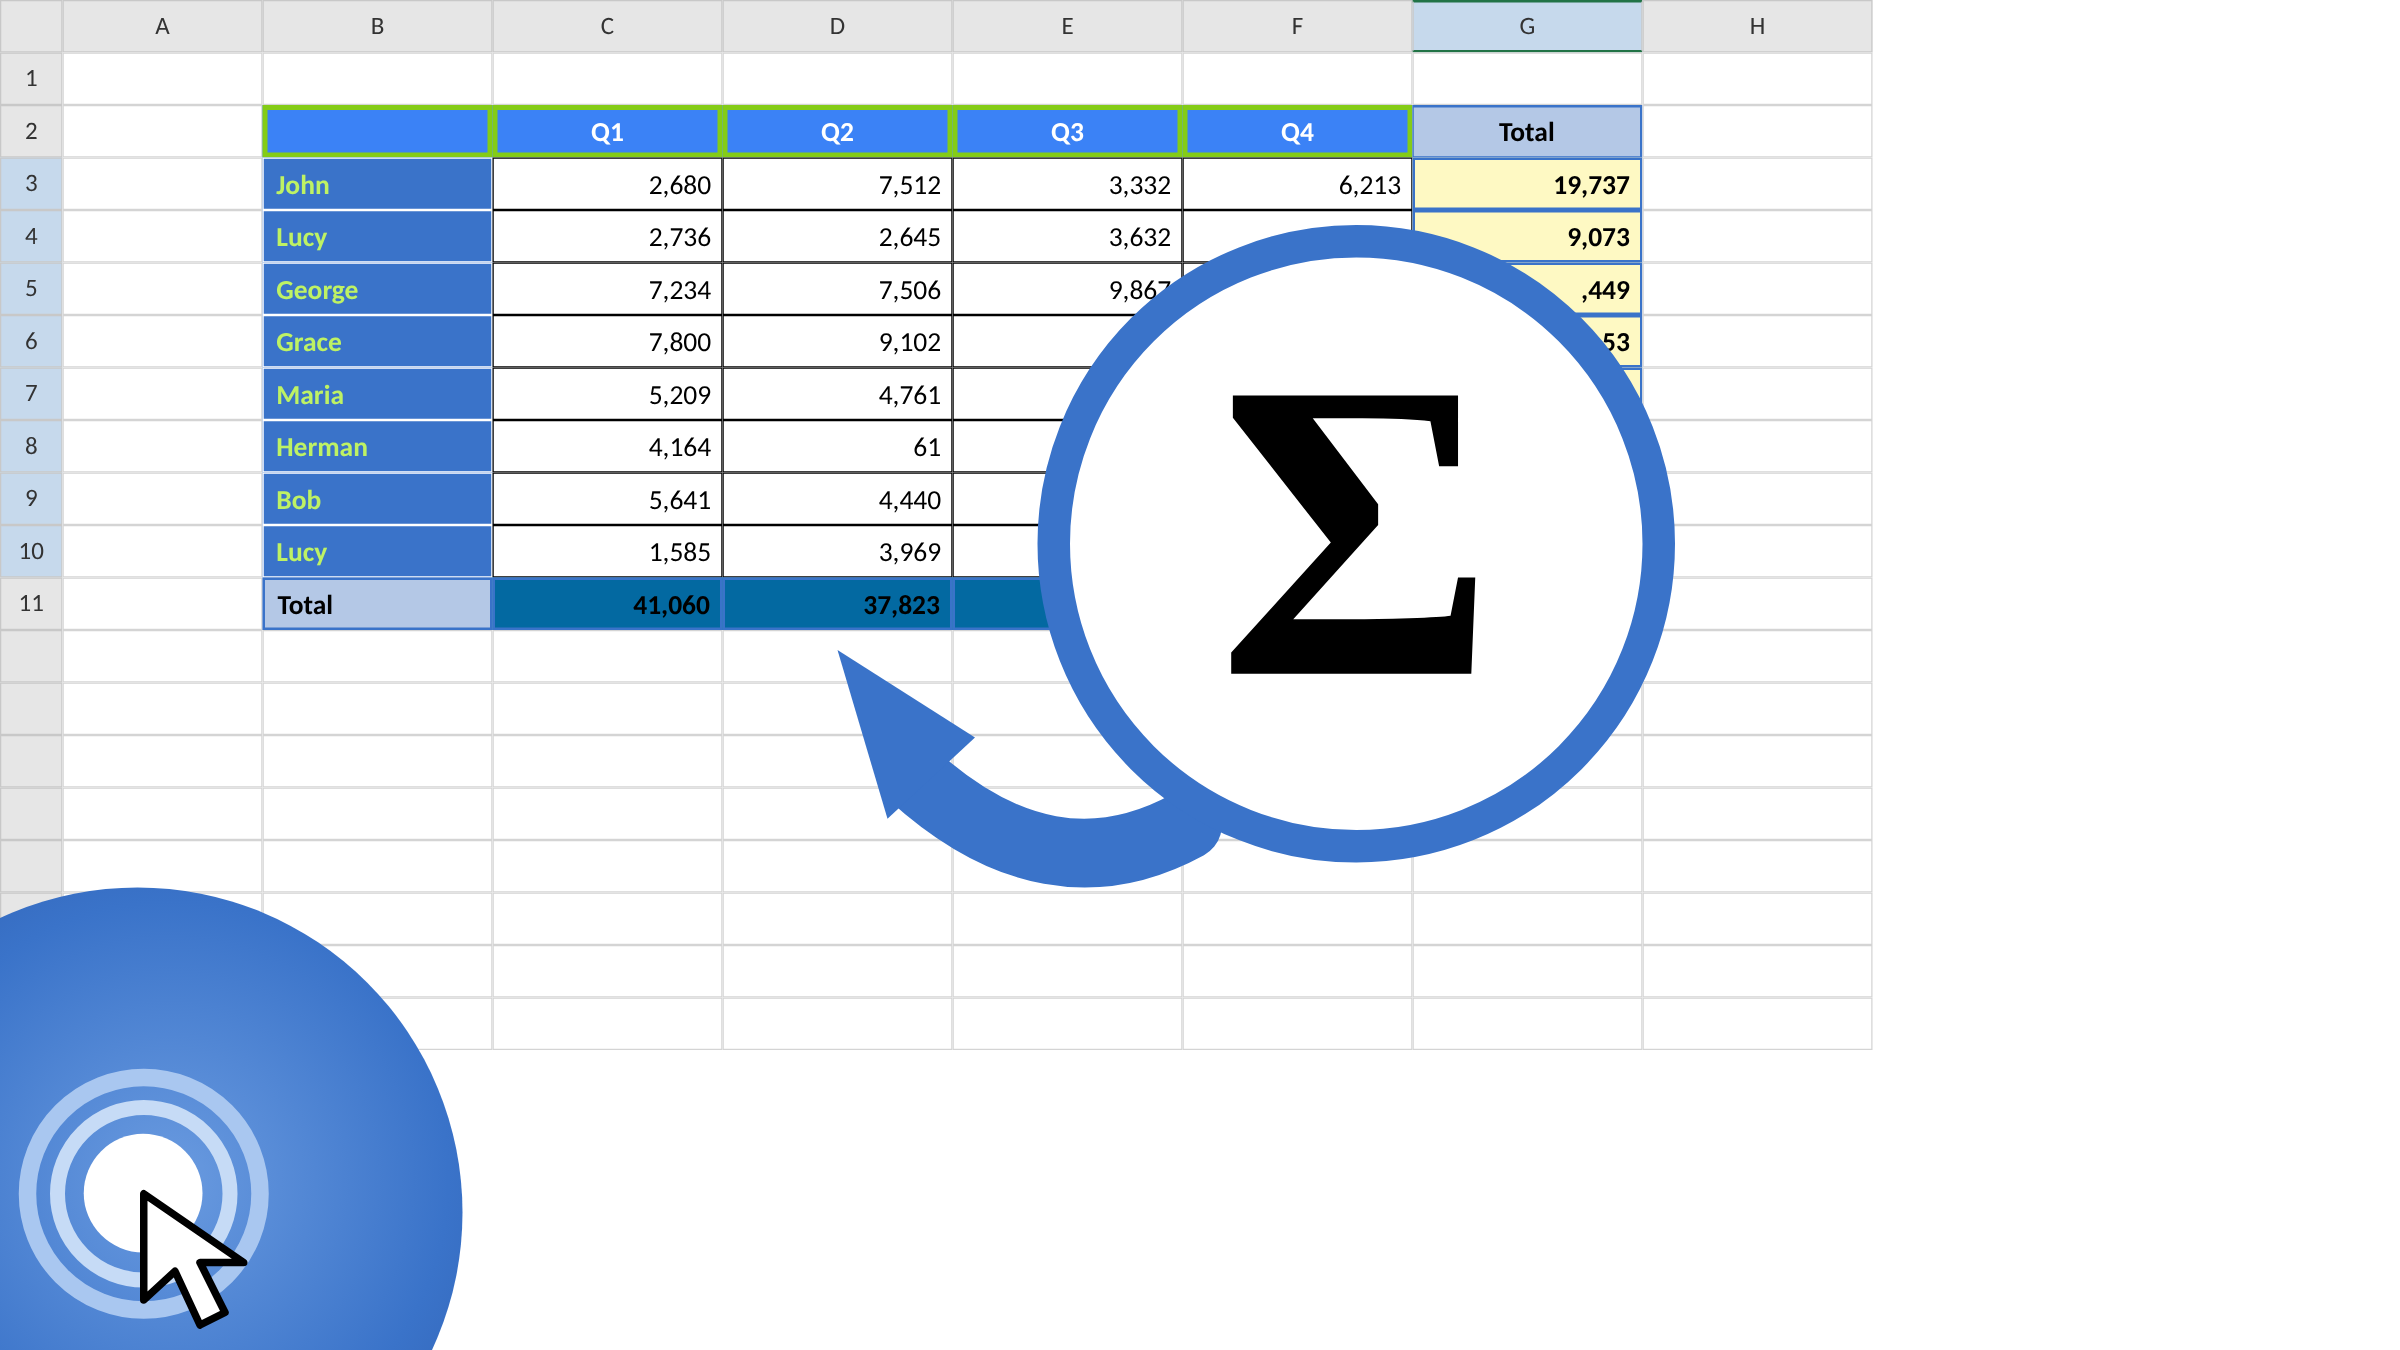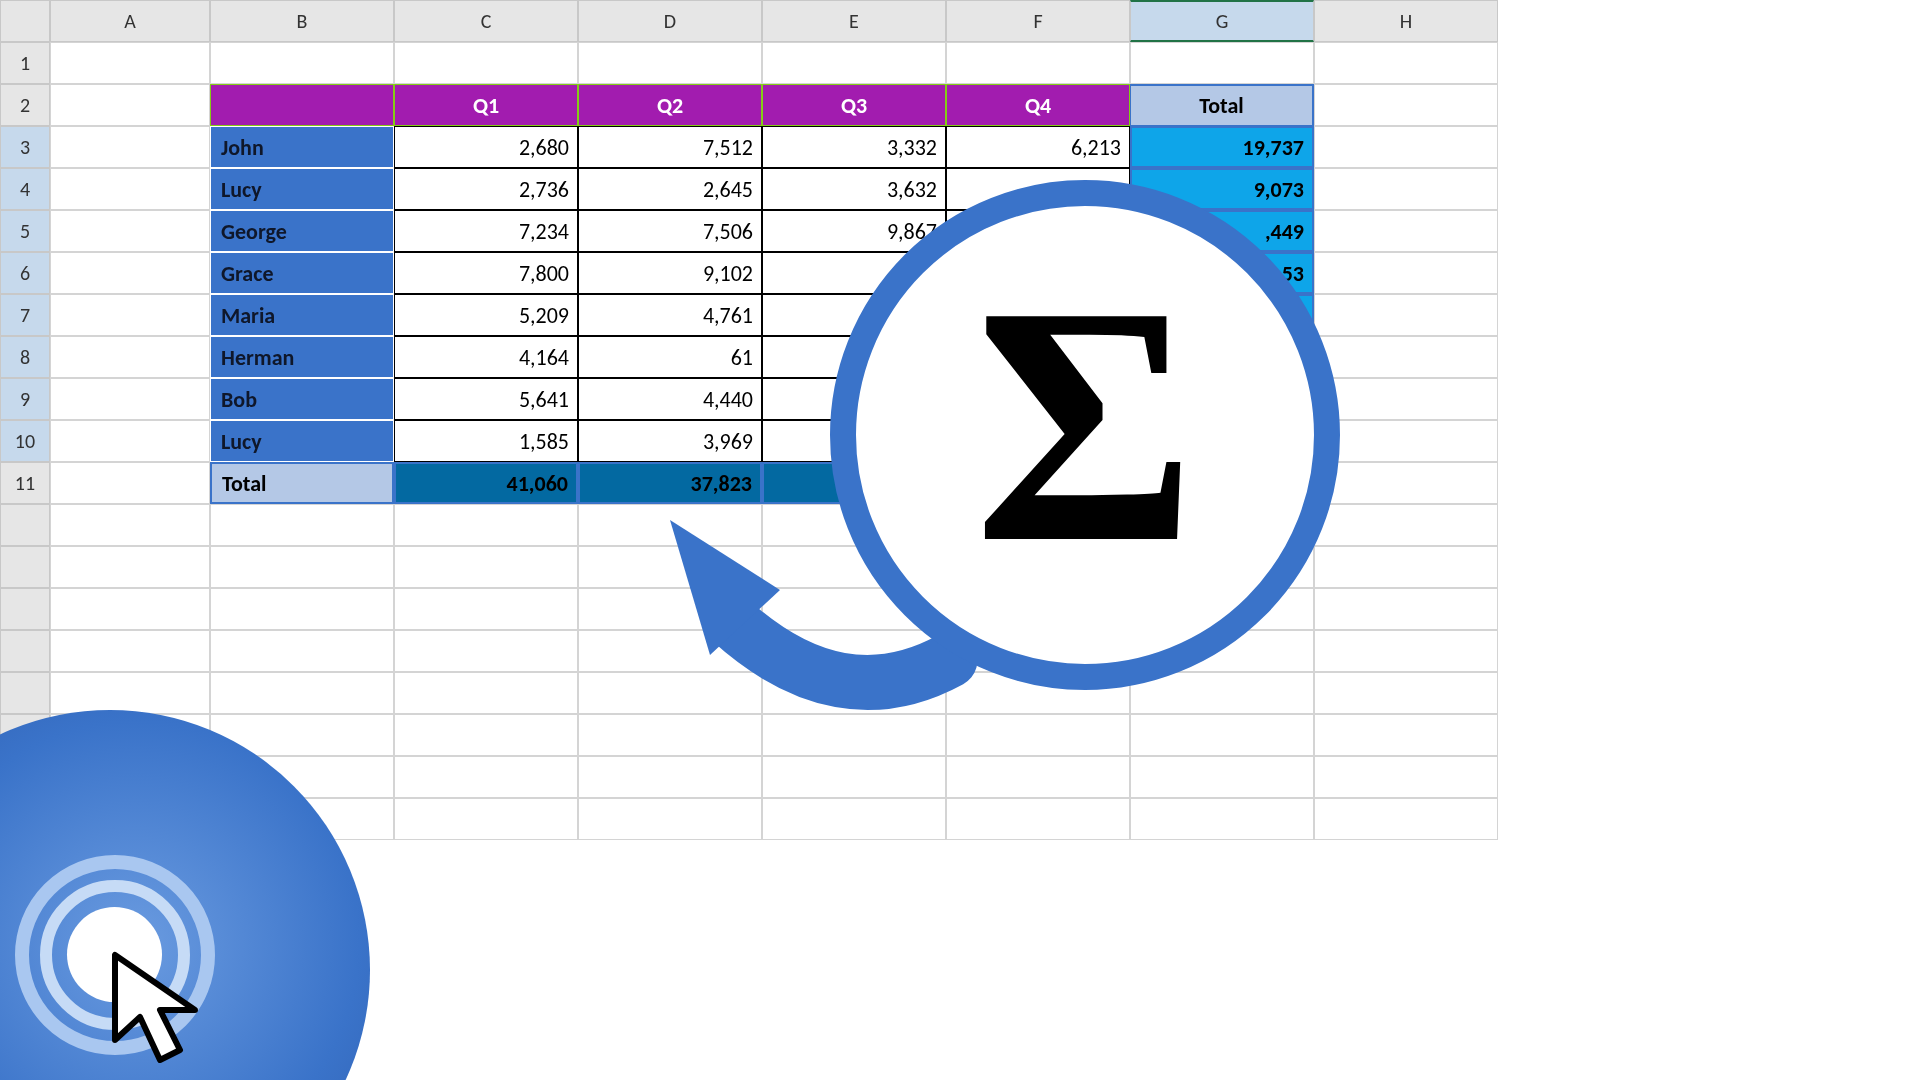--- a/index.html
+++ b/index.html
@@ -35,29 +35,29 @@
   .cell {
     border: 1px solid #d4d4d4;
     background: #fff;
     display: flex;
     align-items: center;
     padding: 0 8px;
     font-size: 22px;
     color: #000;
   }
   .header-blue {
-    background: #a21caf;
+    background: #3b82f6;
     color: #fff;
     font-weight: 700;
     justify-content: center;
-    border: 1px solid #84cc16;
+    border: 4px solid #84cc16;
   }
   .name-blue {
     background: #3a73c9;
-    color: #0f172a;
+    color: #bef264;
     font-weight: 700;
     padding-left: 10px;
     border: 1px solid #fff;
   }
   .num { justify-content: flex-end; }
   .total-hdr {
     background: #b4c8e6;
     font-weight: 700;
     justify-content: center;
     color: #000;
@@ -71,21 +71,21 @@
     border: 2px solid #3a73c9;
   }
   .total-row-val {
     background: #0369a1;
     font-weight: 700;
     color: #000;
     justify-content: flex-end;
     border: 2px solid #3a73c9;
   }
   .total-col-val {
-    background: #0ea5e9;
+    background: #fef9c3;
     font-weight: 700;
     justify-content: flex-end;
     color: #000;
     border: 2px solid #3a73c9;
   }
   .data-border {
     border: 1px solid #000;
   }
   .top-b { border-top: 2px solid #3a73c9; }
   .right-b { border-right: 2px solid #3a73c9; }

